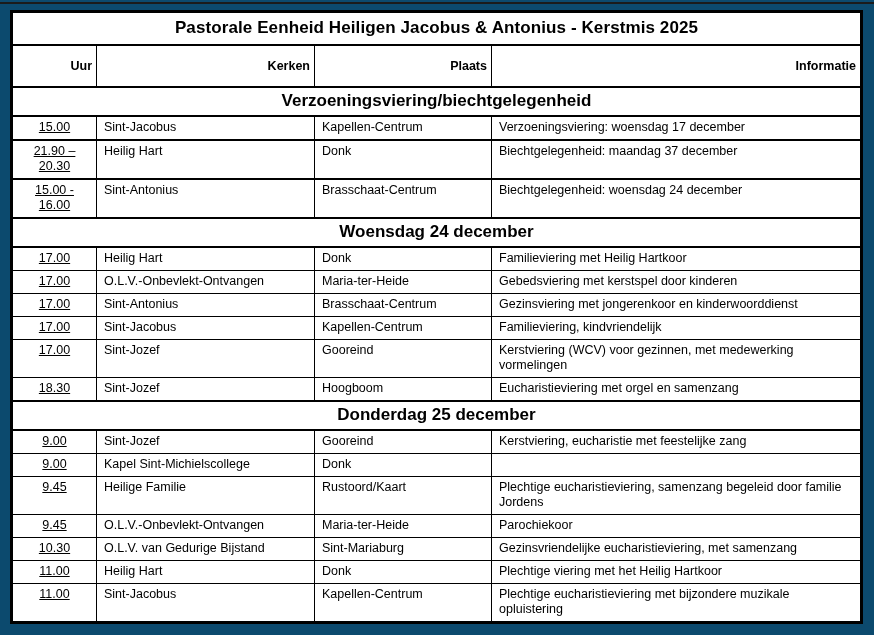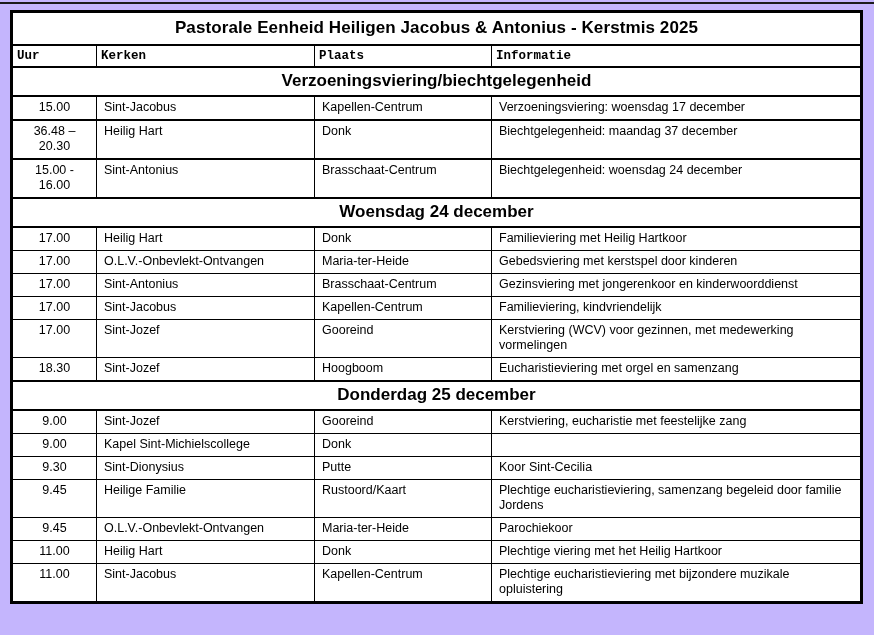--- a/index.html
+++ b/index.html
@@ -9,21 +9,21 @@
     width: 874px;
     height: 635px;
     overflow: hidden;
     font-family: "Liberation Sans", "DejaVu Sans", sans-serif;
     color: #000000;
   }
   .page {
     position: relative;
     width: 874px;
     height: 635px;
-    background: #c4b5fd;
+    background: #0c4a6e;
   }
   .top-sliver {
     position: absolute;
     top: 2px;
     left: 0;
     width: 874px;
     height: 2px;
     background: #1b1b1b;
   }
   table.schedule {
@@ -45,25 +45,24 @@
     font-size: 17px;
     font-weight: bold;
     text-align: center;
     padding: 5px 4px 6px 4px;
     border-bottom: 2px solid #000000;
     letter-spacing: 0.1px;
   }
   tr.colhead th {
     font-size: 12.5px;
     font-weight: bold;
-    text-align: left;
-    padding: 3px 4px;
+    text-align: right;
+    padding: 13px 4px;
     border: 1px solid #000000;
     border-bottom: 2px solid #000000;
-    font-family: Liberation Mono, monospace;
   }
   td.section {
     font-size: 17px;
     font-weight: bold;
     text-align: center;
     padding: 3px 4px 4px 4px;
     border-top: 2px solid #000000;
     border-bottom: 2px solid #000000;
   }
   tr.data-row td {
@@ -76,20 +75,21 @@
   }
   tr.data-row.thick td {
     border-top-width: 2px;
     border-bottom-width: 2px;
   }
   tr.data-row td.uur {
     text-align: center;
     padding-left: 2px;
     padding-right: 2px;
     white-space: pre-line;
+    text-decoration: underline;
   }
 </style>
 </head>
 <body>
 
 <div class="page">
   <div class="top-sliver"></div>
 
   <table class="schedule">
     <colgroup>
@@ -113,21 +113,21 @@
         <tr>
           <td colspan="4" class="section">Verzoeningsviering/biechtgelegenheid</td>
         </tr>
         <tr class="data-row thick">
           <td class="uur">15.00</td>
           <td class="kerk">Sint-Jacobus</td>
           <td class="plaats">Kapellen-Centrum</td>
           <td class="info">Verzoeningsviering: woensdag 17 december</td>
         </tr>
         <tr class="data-row thick">
-          <td class="uur">36.48 –
+          <td class="uur">21.90 –
 20.30</td>
           <td class="kerk">Heilig Hart</td>
           <td class="plaats">Donk</td>
           <td class="info">Biechtgelegenheid: maandag 37 december</td>
         </tr>
         <tr class="data-row thick">
           <td class="uur">15.00  -
 16.00</td>
           <td class="kerk">Sint-Antonius</td>
           <td class="plaats">Brasschaat-Centrum</td>
@@ -181,38 +181,38 @@
           <td class="plaats">Gooreind</td>
           <td class="info">Kerstviering, eucharistie met feestelijke zang</td>
         </tr>
         <tr class="data-row">
           <td class="uur">9.00</td>
           <td class="kerk">Kapel Sint-Michielscollege</td>
           <td class="plaats">Donk</td>
           <td class="info"></td>
         </tr>
         <tr class="data-row">
-          <td class="uur">9.30</td>
-          <td class="kerk">Sint-Dionysius</td>
-          <td class="plaats">Putte</td>
-          <td class="info">Koor Sint-Cecilia</td>
-        </tr>
-        <tr class="data-row">
           <td class="uur">9.45</td>
           <td class="kerk">Heilige Familie</td>
           <td class="plaats">Rustoord/Kaart</td>
           <td class="info">Plechtige eucharistieviering, samenzang begeleid door familie Jordens</td>
         </tr>
         <tr class="data-row">
           <td class="uur">9.45</td>
           <td class="kerk">O.L.V.-Onbevlekt-Ontvangen</td>
           <td class="plaats">Maria-ter-Heide</td>
           <td class="info">Parochiekoor</td>
         </tr>
         <tr class="data-row">
+          <td class="uur">10.30</td>
+          <td class="kerk">O.L.V. van Gedurige Bijstand</td>
+          <td class="plaats">Sint-Mariaburg</td>
+          <td class="info">Gezinsvriendelijke eucharistieviering, met samenzang</td>
+        </tr>
+        <tr class="data-row">
           <td class="uur">11.00</td>
           <td class="kerk">Heilig Hart</td>
           <td class="plaats">Donk</td>
           <td class="info">Plechtige viering met het Heilig Hartkoor</td>
         </tr>
         <tr class="data-row">
           <td class="uur">11.00</td>
           <td class="kerk">Sint-Jacobus</td>
           <td class="plaats">Kapellen-Centrum</td>
           <td class="info">Plechtige eucharistieviering met bijzondere muzikale opluistering</td>

